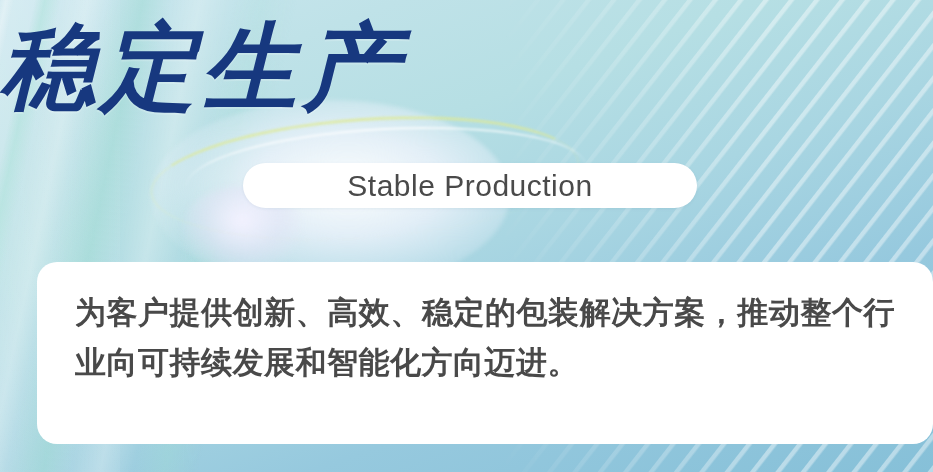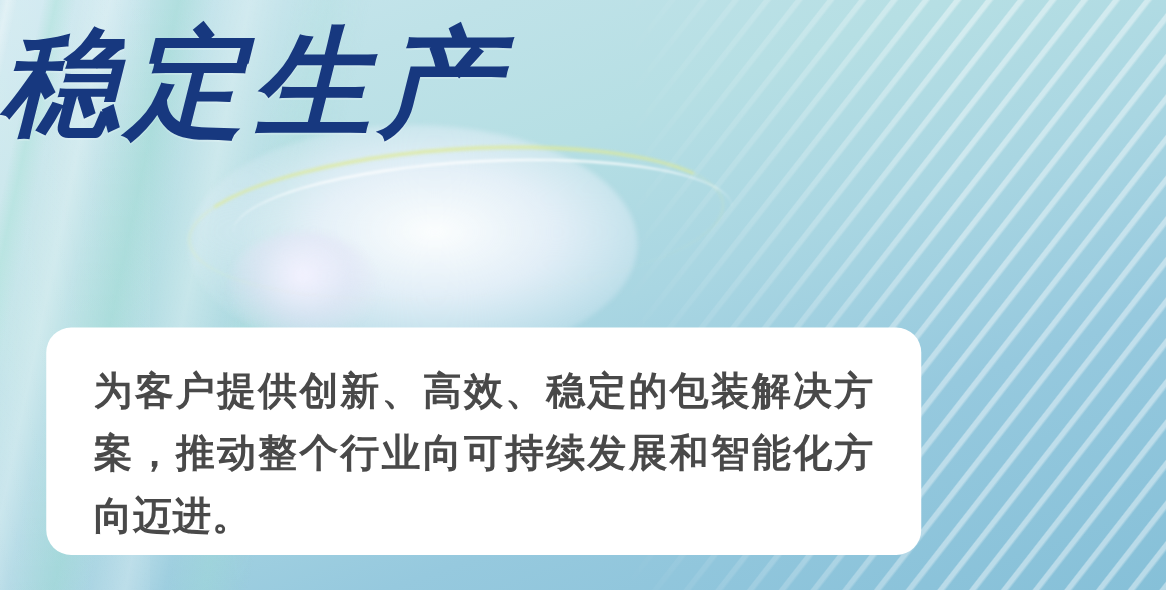--- a/index.html
+++ b/index.html
@@ -161,21 +161,21 @@
     letter-spacing:0.5px;
     font-family:"Liberation Sans","DejaVu Sans",sans-serif;
     white-space:nowrap;
   }
 
   
 
   .card {
     position:absolute;
     left:37px; top:262px;
-    width:700px; height:182px;
+    width:896px; height:182px;
     background:#ffffff;
     border-radius:20px;
     padding:26px 38px 0 38px;
   }
   .card-text {
     font-size:31px;
     font-weight:bold;
     color:#494949;
     line-height:1.62;
     letter-spacing:0.5px;
@@ -193,18 +193,21 @@
   <div class="bg-layer stripes-right"></div>
   <div class="band-vertical"></div>
 
   <div class="glow-ellipse"></div>
   <div class="glow-lobe"></div>
   <div class="arc-swoosh"></div>
   <div class="arc-swoosh2"></div>
 
   <div class="title">稳定生产</div>
 
+  <div class="pill">
+    <span class="pill-text">Stable Production</span>
+  </div>
 
   <div class="card">
     <div class="card-text">为客户提供创新、高效、稳定的包装解决方案，推动整个行业向可持续发展和智能化方向迈进。</div>
   </div>
 
 </div>
 
 </body></html>

